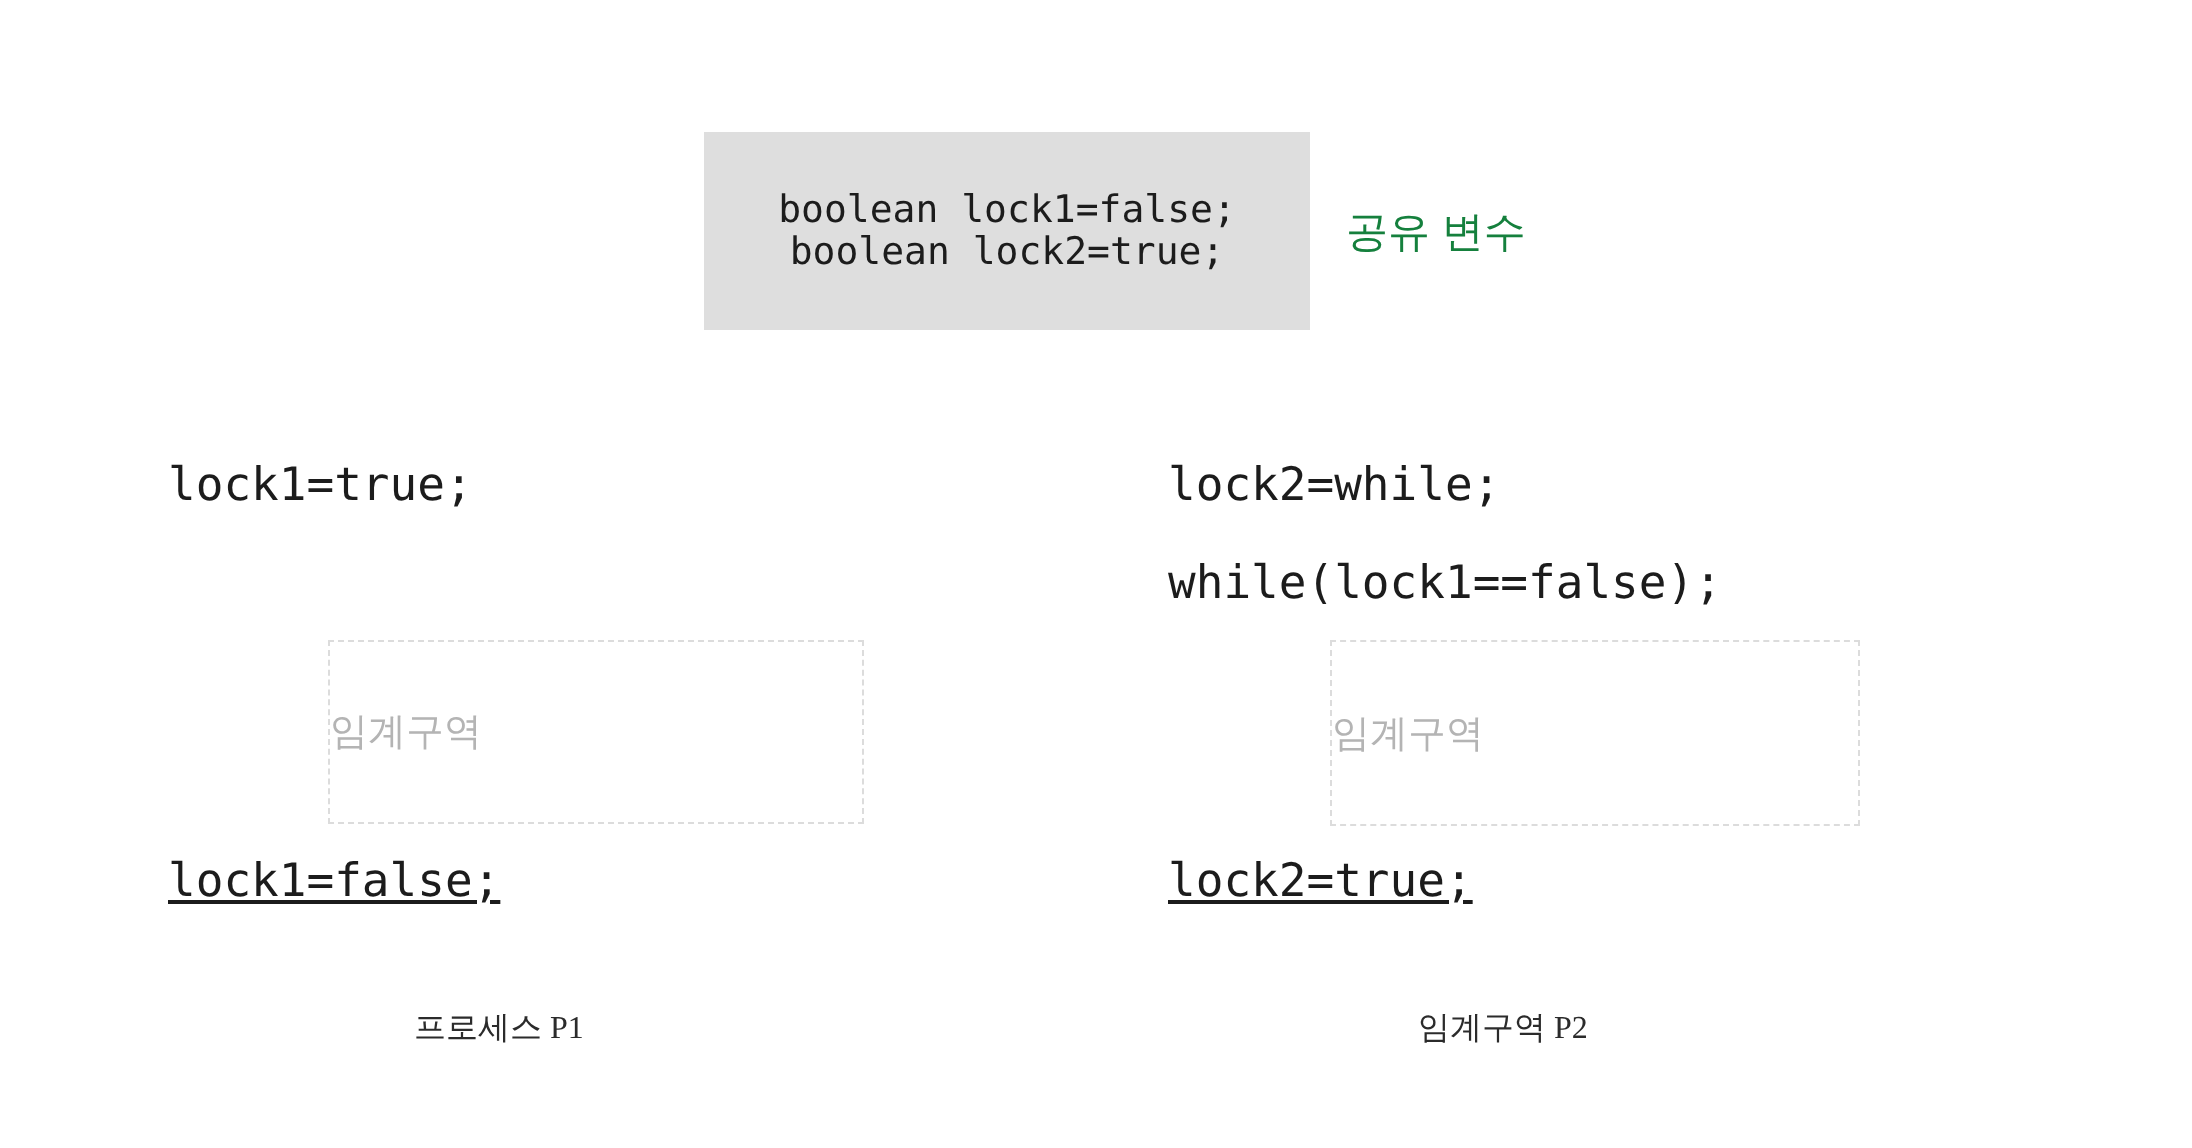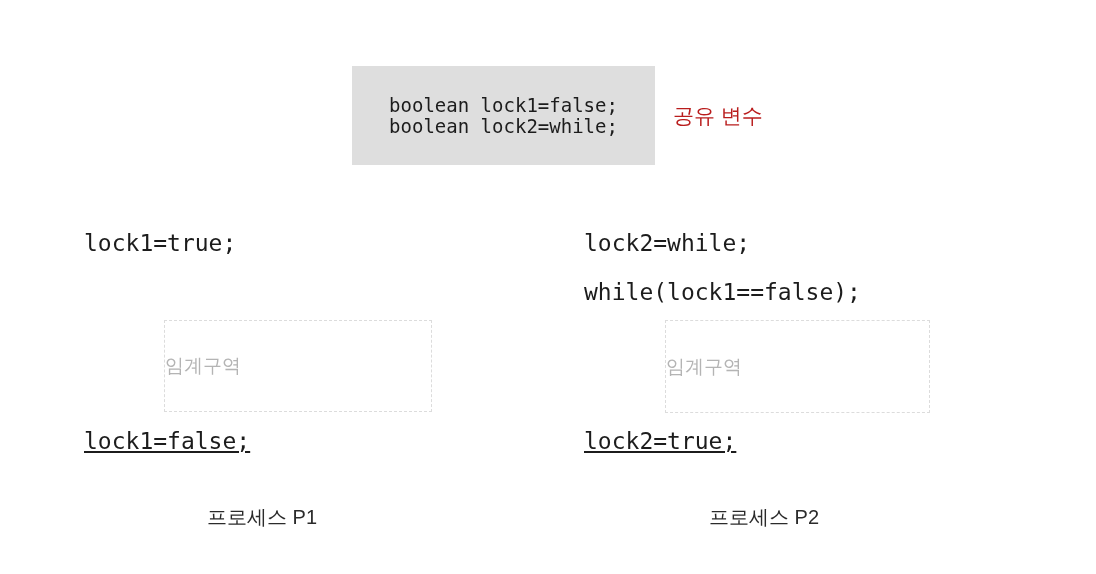--- a/index.html
+++ b/index.html
@@ -43,21 +43,21 @@
     line-height: 1;
     white-space: pre;
   }
 
   .shared-label {
     position: absolute;
     left: 673px;
     top: 102px;
     font-family: "Liberation Sans", sans-serif;
     font-size: 21px;
-    color: #b91c1c;
+    color: #15803d;
     white-space: pre;
   }
 
   
   .process-col {
     position: absolute;
     top: 215px;
     width: 430px;
     height: 320px;
   }
@@ -94,36 +94,36 @@
   .critical-section .cs-label {
     font-family: "Liberation Sans", sans-serif;
     font-size: 19px;
     color: #b4b4b4;
     white-space: pre;
   }
 
   .process-name {
     position: absolute;
     top: 289px;
-    font-family: Liberation Sans, sans-serif;
-    font-size: 20px;
+    font-family: Liberation Serif, serif;
+    font-size: 16px;
     color: #2b2b2b;
     white-space: pre;
   }
   .process-col.left  .process-name { left: 123px; }
   .process-col.right .process-name { left: 125px; }
 </style>
 </head>
 <body>
 
 <div class="canvas">
 
   <div class="shared-box">
     <div class="code-line">boolean lock1=false;</div>
-    <div class="code-line">boolean lock2=while;</div>
+    <div class="code-line">boolean lock2=true;</div>
   </div>
 
   <div class="shared-label">공유 변수</div>
 
   <div class="process-col left">
     <div class="code-stmt s1">lock1=true;</div>
 
     <div class="critical-section">
       <span class="cs-label">임계구역</span>
     </div>
@@ -136,16 +136,16 @@
   <div class="process-col right">
     <div class="code-stmt s1">lock2=while;</div>
     <div class="code-stmt s2">while(lock1==false);</div>
 
     <div class="critical-section">
       <span class="cs-label">임계구역</span>
     </div>
 
     <div class="code-stmt s3">lock2=true;</div>
 
-    <div class="process-name">프로세스 P2</div>
+    <div class="process-name">임계구역 P2</div>
   </div>
 
 </div>
 
 </body></html>

